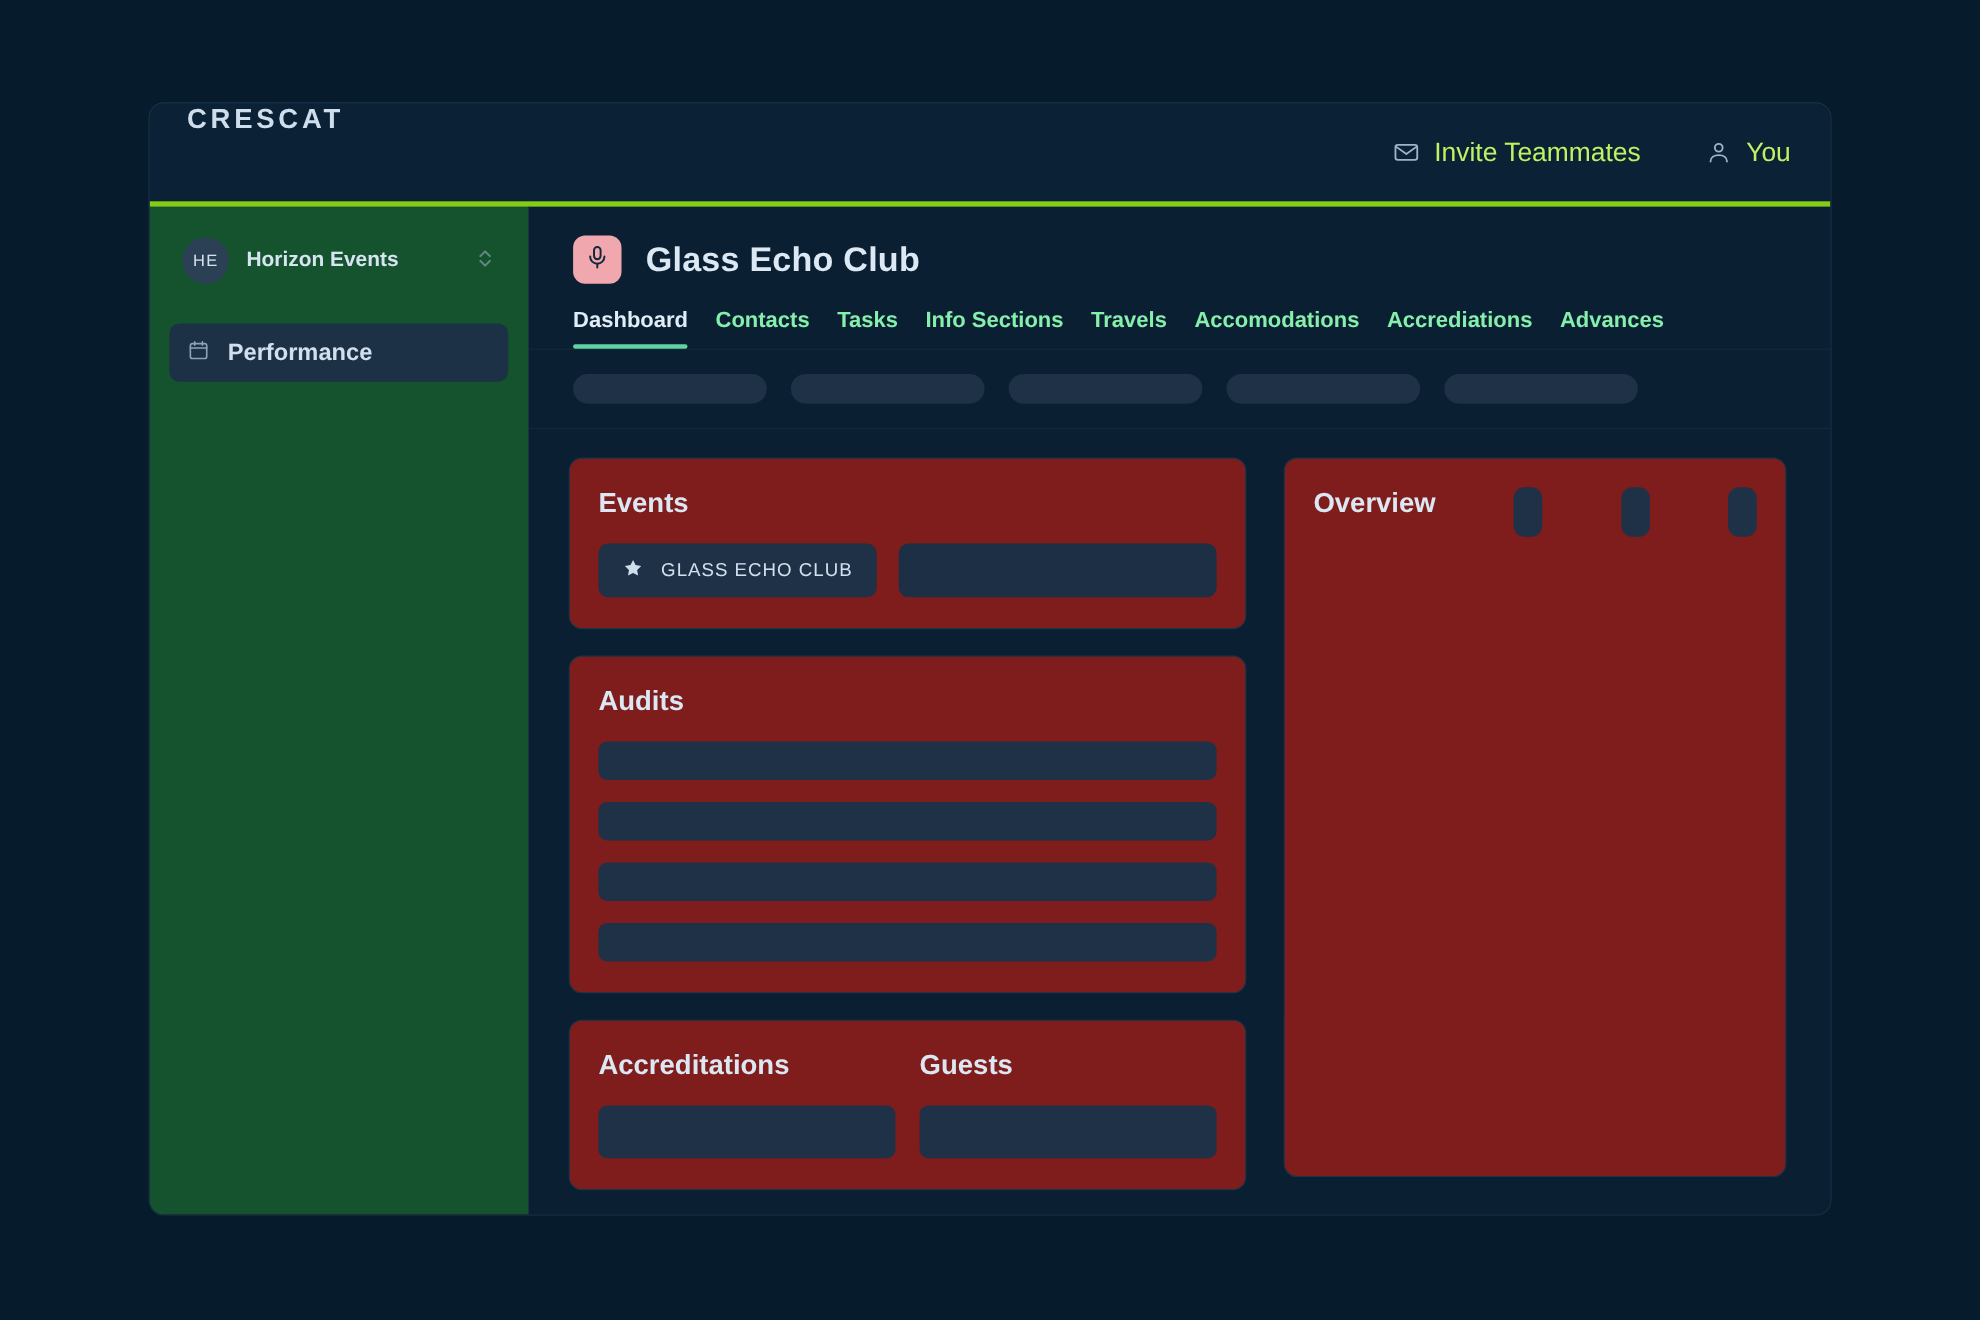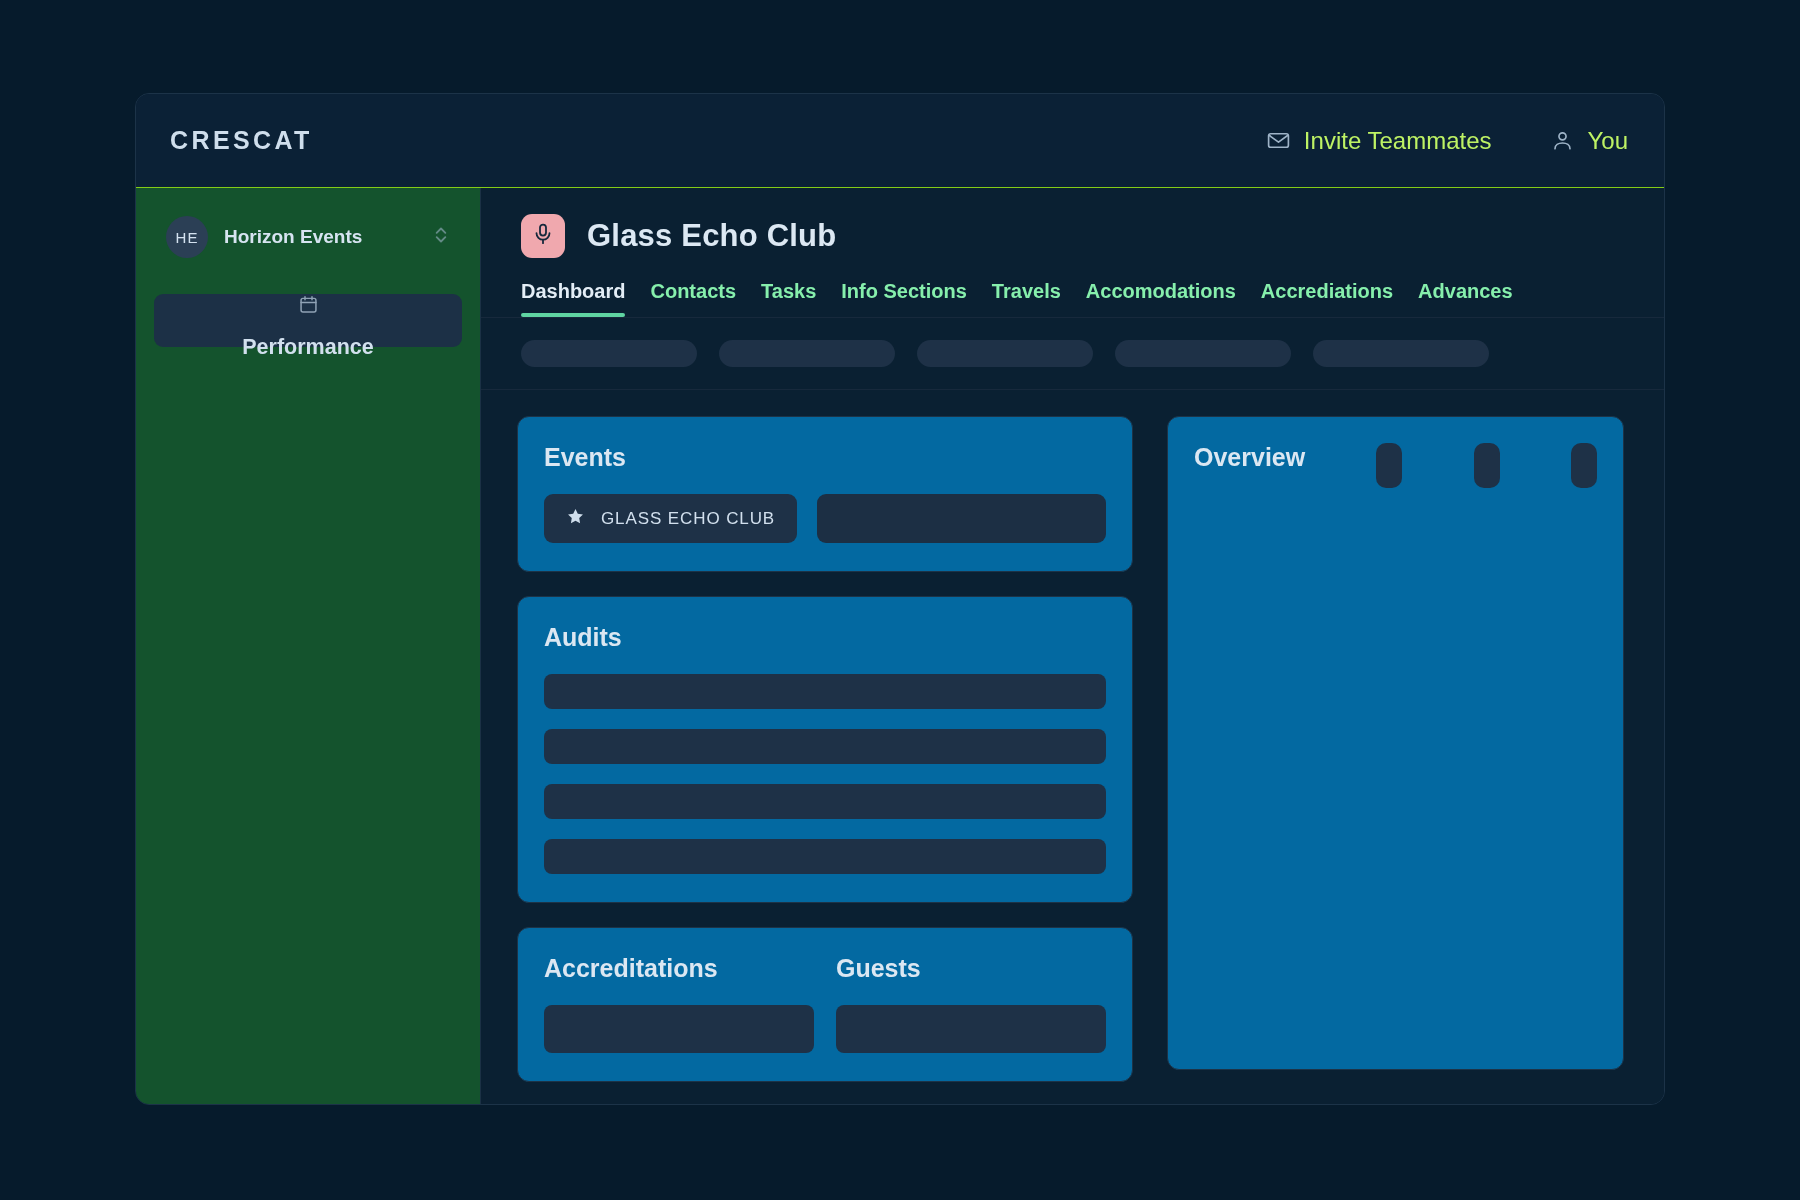--- a/index.html
+++ b/index.html
@@ -32,24 +32,23 @@
     overflow: hidden;
     display: flex;
     flex-direction: column;
   }
 
   
   .topbar {
     height: 94px;
     flex: 0 0 94px;
     display: flex;
-    align-items: center;
     justify-content: space-between;
     padding: 0 36px 0 34px;
-    border-bottom: 1px solid #84cc16;
+    border-bottom: 5px solid #84cc16;
     background: #0b2136;
   }
 
   .brand {
     font-size: 25px;
     font-weight: bold;
     letter-spacing: 3.4px;
     color: #cfdeec;
   }
 
@@ -123,21 +122,20 @@
   .nav-item {
     margin-top: 26px;
     display: flex;
     align-items: center;
     gap: 16px;
     height: 53px;
     padding: 0 16px;
     border-radius: 9px;
     background: #1c3046;
     cursor: pointer;
-    flex-direction: column;
   }
 
   .nav-icon { flex: 0 0 auto; opacity: .75; display: block; }
 
   .nav-label {
     font-size: 21.5px;
     font-weight: bold;
     color: #d2e0ee;
   }
 
@@ -241,21 +239,21 @@
     flex-direction: column;
     gap: 24px;
   }
 
   .col-right {
     flex: 1;
     display: flex;
   }
 
   .card {
-    background: #0369a1;
+    background: #7f1d1d;
     border: 1px solid #1d3purple;
     border: 1px solid #1d3347;
     border-radius: 12px;
     padding: 26px 26px 28px 26px;
   }
 
   .card-title {
     font-size: 25px;
     font-weight: bold;
     color: #dbe7f2;

